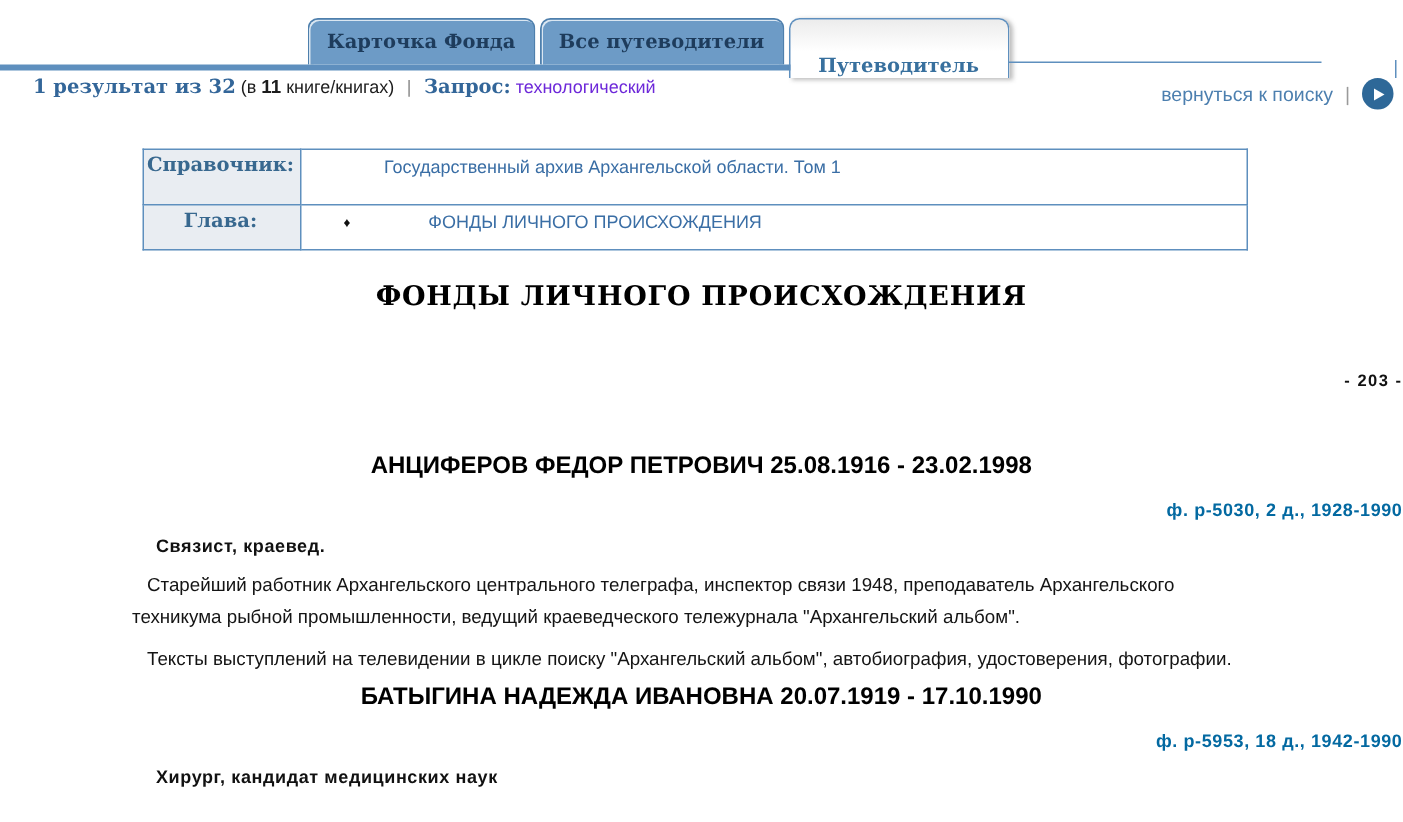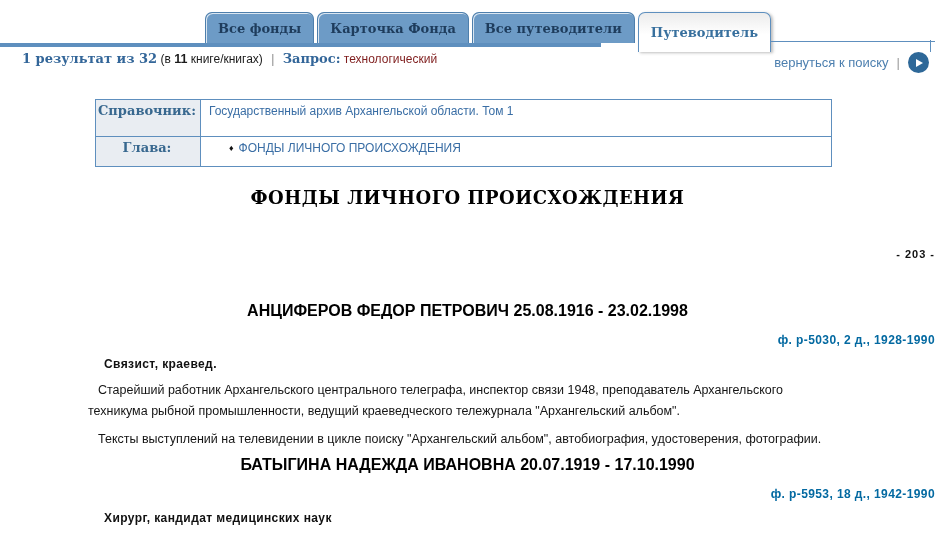--- a/index.html
+++ b/index.html
@@ -40,21 +40,21 @@
   .tab.active {
     height: 40px;
     margin-bottom: -9px;
     background: linear-gradient(#ececec, #ffffff 55%);
     border: 1px solid var(--line-blue, #5E8FBE);
     border-bottom: none;
     color: #38709E;
     box-shadow: 2px 1px 3px rgba(110,110,110,0.45);
     position: relative;
     z-index: 3;
-    align-items: center;
+    align-items: flex-end;
     padding-top: 0;
   }
   .tab.active::after { 
     content: ""; position: absolute;
     left: 100%; top: 28px;
     width: 209px; height: 1px;
     background: var(--line-blue, #5E8FBE);
   }
   .underline {
     position: absolute; left: 0; top: 43px;
@@ -74,21 +74,21 @@
     font-size: 12px; color: #1c1c1c; white-space: nowrap; z-index: 4;
   }
   .res-count, .query-label {
     font-family: "DejaVu Serif", "Liberation Serif", serif;
     font-weight: bold; font-size: 13px;
     color: var(--link-blue, #336699);
   }
   .books { font-size: 12px; color: #1c1c1c; }
   .books b { font-size: 12.5px; }
   .sep { color: #8a8a8a; margin: 0 5px; }
-  .query-value { font-size: 12px; color: #7f1d1d; }
+  .query-value { font-size: 12px; color: #6d28d9; }
 
   .back-area {
     position: absolute; right: 6px; top: 52px;
     display: flex; align-items: center; gap: 8px; z-index: 4;
   }
   .back-link {
     color: var(--back-link-blue, #4C7FAF);
     font-size: 13px; text-decoration: none; cursor: pointer;
   }
   .sep2 { color: #9a9a9a; font-size: 13px; }
@@ -117,21 +117,21 @@
   td.lbl {
     width: 95px;
     background: var(--label-bg, #E9EDF2);
     text-align: center; vertical-align: top;
     padding: 3px 4px 0 2px;
     font-family: "DejaVu Serif", "Liberation Serif", serif;
     font-weight: bold; font-size: 13px;
     color: var(--label-blue, #38688F);
   }
   td.val { padding: 4px 6px 0 8px; vertical-align: top; font-size: 12px; background: #fff; }
-  td.val a { color: var(--value-link-blue, #3A6EA5); text-decoration: none; cursor: pointer; }
+  td.val a { color: var(--value-link-blue, #3A6EA5); text-decoration: none; cursor: pointer; margin-left: 47px; }
   .diamond { color: #111; font-size: 9px; margin: 0 5px 0 20px; vertical-align: 1px; }
 
   
   .doc-title {
     text-align: center;
     font-family: "DejaVu Serif", "Liberation Serif", serif;
     font-weight: bold; font-size: 18px;
     letter-spacing: 0.5px;
     color: #000;
     margin: 20px 0 0 0;
@@ -165,23 +165,20 @@
   .body-para.second { margin-top: 7px; }
 </style>
 </head>
 <body>
 
 <div class="header">
   <div class="underline"></div>
   <div class="endtick"></div>
 
   <div class="tabstrip">
-    <div class="tab">
-      <span>Все фонды</span>
-    </div>
     <div class="tab">
       <span>Карточка Фонда</span>
     </div>
     <div class="tab">
       <span>Все путеводители</span>
     </div>
     <div class="tab active">
       <span>Путеводитель</span>
     </div>
   </div>

